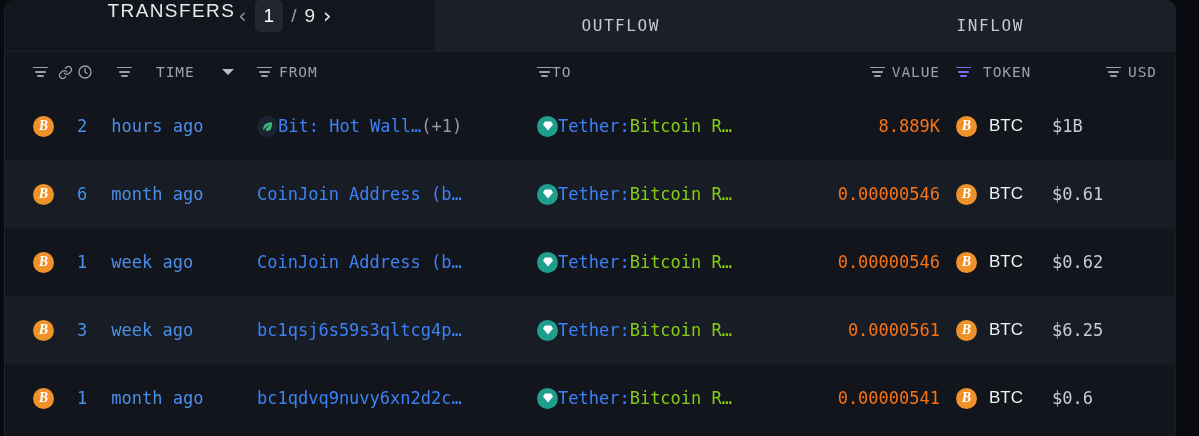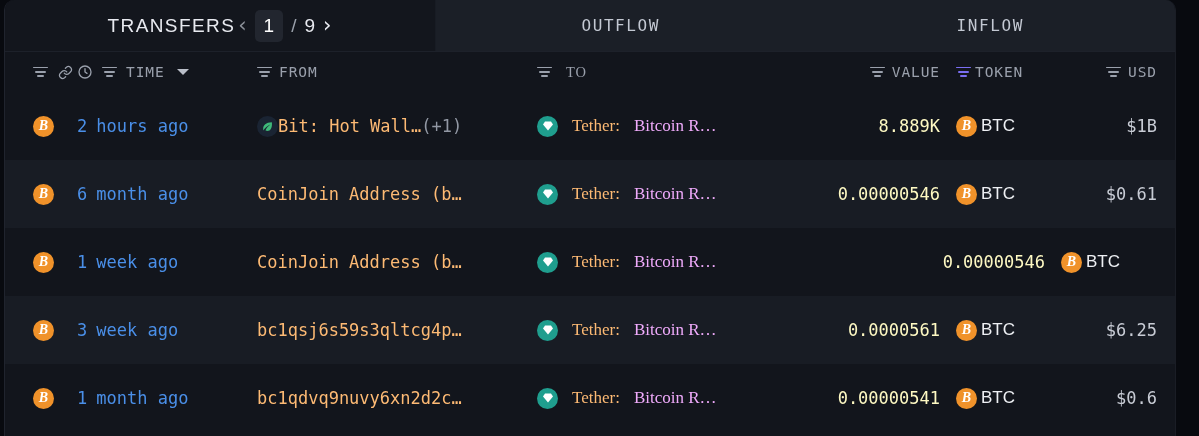--- a/index.html
+++ b/index.html
@@ -26,21 +26,21 @@
   }
   
   .tabbar {
     display: flex; align-items: stretch;
     height: 52px;
     background: #13161d;
     border-bottom: 1px solid #1d212a;
   }
   .tab-transfers {
     flex: 0 0 430px;
-    display: flex; align-items: center; justify-content: center;
+    display: flex; align-items: flex-start; justify-content: center;
     gap: 2px;
     background: #13161d;
   }
   .tab-title {
     color: #e8eaf0;
     font-family: "Liberation Sans", sans-serif;
     font-size: 19px;
     letter-spacing: 1.4px;
     font-weight: 400;
   }
@@ -122,33 +122,33 @@
   .row {
     display: flex; align-items: center;
     height: 68px;
     padding: 0 18px 0 28px;
     font-size: 17px;
   }
   .row.alt { background: #181c24; }
 
   .cell { display: flex; align-items: center; overflow: hidden; white-space: nowrap; }
   .c-chain { flex: 0 0 44px; }
-  .c-time  { flex: 0 0 180px; gap: 9px; }
+  .c-time  { flex: 0 0 180px; gap: 24px; }
   .c-from  { flex: 0 0 280px; }
-  .c-to    { flex: 1 1 auto; gap: 14px; font-family: Liberation Serif, serif; }
+  .c-to    { flex: 1 1 auto; gap: 0; }
   .c-value { flex: 0 0 150px; justify-content: flex-end; }
-  .c-token { flex: 0 0 112px; gap: 4px; padding-left: 16px; }
-  .c-usd   { flex: 0 0 105px; justify-content: flex-end; }
+  .c-token { flex: 0 0 112px; gap: 12px; padding-left: 16px; }
+  .c-usd   { flex: 0 0 105px; }
 
   .t-num { color: #4a8fe8; }
   .t-rel { color: #4a8fe8; }
-  .addr-strong { color: #fdba74; }
-  .addr-dim { color: #f0abfc; }
+  .addr-strong { color: #3b82f6; }
+  .addr-dim { color: #84cc16; }
   .addr-plus { color: #9298a4; }
-  .val { color: #fef9c3; font-variant-numeric: tabular-nums; }
+  .val { color: #f97316; font-variant-numeric: tabular-nums; }
   .tok { color: #eef0f4; font-family: "Liberation Sans", sans-serif; font-size: 17px; }
   .usd { color: #c8ccd5; }
 
   
   .ic { width: 21px; height: 21px; border-radius: 50%; flex: none;
         display: flex; align-items: center; justify-content: center; }
   .ic-btc { background: #f0922a; }
   .ic-btc span {
     color: #fff; font-family: "Liberation Serif", serif;
     font-size: 14px; font-weight: bold; font-style: italic; line-height: 1;
@@ -367,20 +367,23 @@
           </div>
           <div class="cell c-value">
             <span class="val">0.00000546</span>
           </div>
           <div class="cell c-token">
             <span class="ic ic-btc">
               <span>B</span>
             </span>
             <span class="tok">BTC</span>
           </div>
+          <div class="cell c-usd">
+            <span class="usd">$0.62</span>
+          </div>
         </div>
         <div class="row alt">
           <div class="cell c-chain">
             <span class="ic ic-btc">
               <span>B</span>
             </span>
           </div>
           <div class="cell c-time">
             <span class="t-num">3</span>
             <span class="t-rel">week ago</span>

